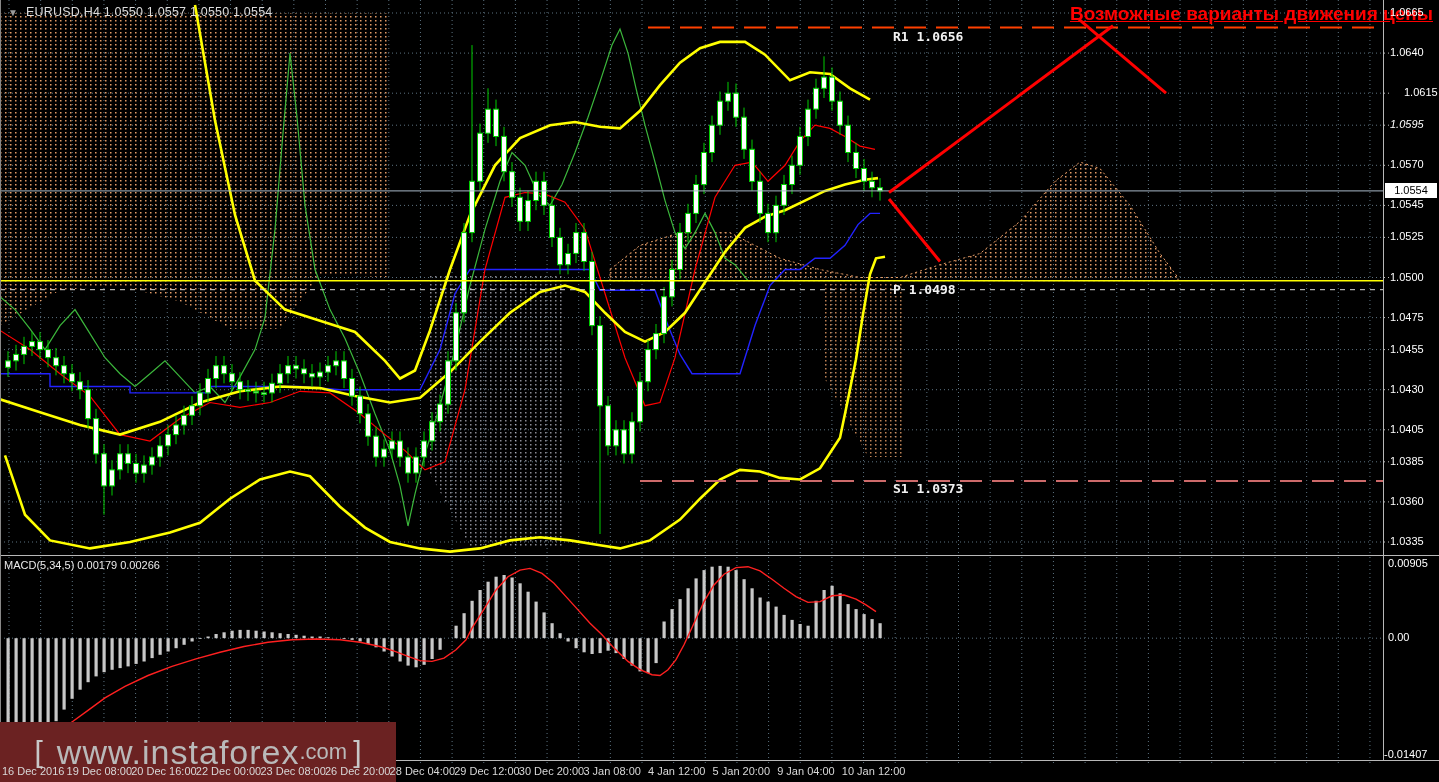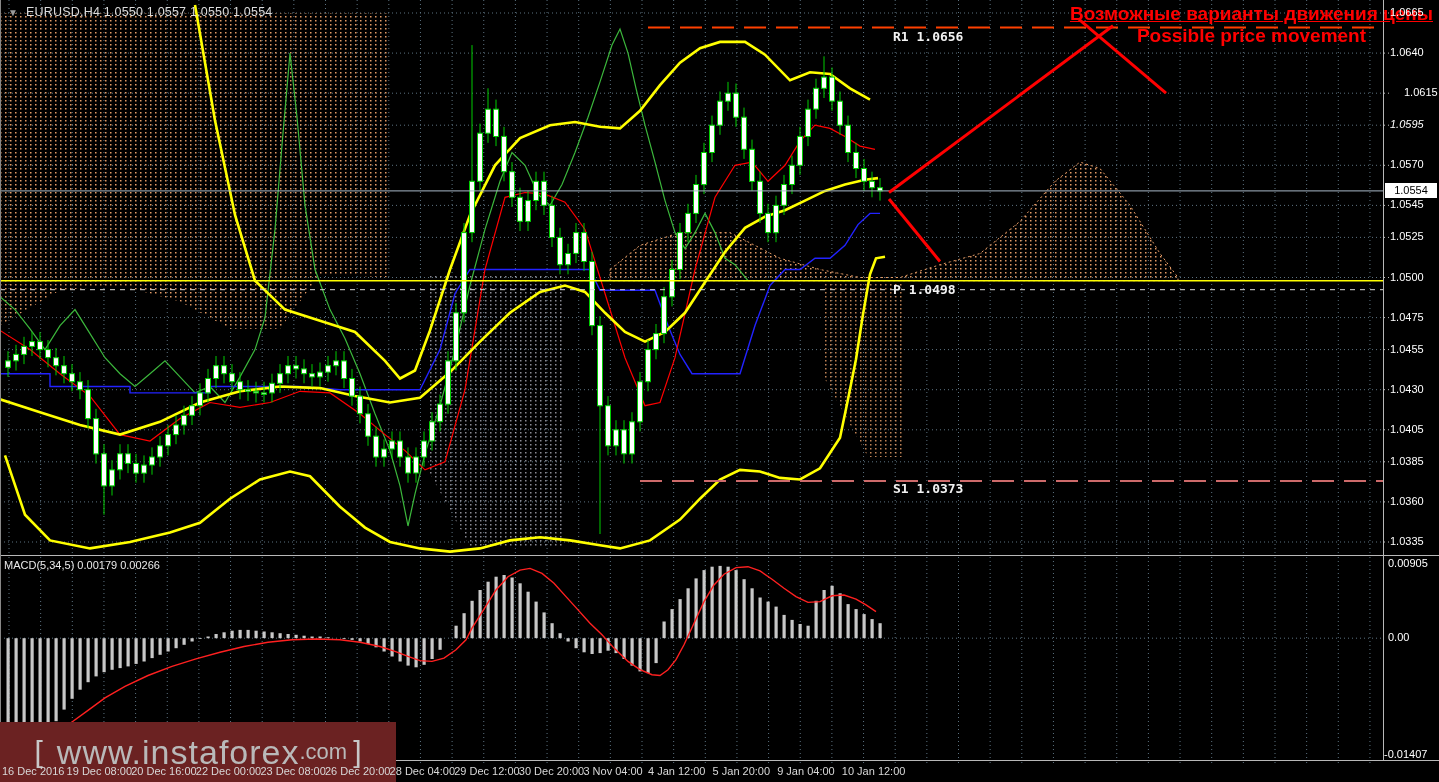--- a/index.html
+++ b/index.html
@@ -569,21 +569,20 @@
 
   <span id="dd-icon">▼</span>
   <div id="chart-title" class="lbl">EURUSD,H4 1.0550 1.0557 1.0550 1.0554</div>
 
   <div id="r1-label" class="levlbl">R1 1.0656</div>
   <div id="p-label" class="levlbl">P 1.0498</div>
   <div id="s1-label" class="levlbl">S1 1.0373</div>
 
   <div id="fc-text">
     <div id="fc-ru">Возможные варианты движения цены</div>
-    <div id="fc-en">Possible price movement</div>
   </div>
 
   <div id="macd-label" class="lbl">MACD(5,34,5) 0.00179 0.00266</div>
 
   <div id="watermark">
     <span id="wm-bl">[</span>
     <span id="wm-main">www.instaforex</span>
     <span id="wm-tld">.com</span>
     <span id="wm-br">]</span>
   </div>
@@ -613,18 +612,18 @@
     <div class="macdlbl" style="left: 1384px; top: 748px;">-0.01407</div>
     <div class="timelbl" style="left: 2px; top: 765px;">16 Dec 2016</div>
     <div class="timelbl" style="left: 66.6px; top: 765px;">19 Dec 08:00</div>
     <div class="timelbl" style="left: 131.2px; top: 765px;">20 Dec 16:00</div>
     <div class="timelbl" style="left: 195.8px; top: 765px;">22 Dec 00:00</div>
     <div class="timelbl" style="left: 260.4px; top: 765px;">23 Dec 08:00</div>
     <div class="timelbl" style="left: 325px; top: 765px;">26 Dec 20:00</div>
     <div class="timelbl" style="left: 389.6px; top: 765px;">28 Dec 04:00</div>
     <div class="timelbl" style="left: 454.2px; top: 765px;">29 Dec 12:00</div>
     <div class="timelbl" style="left: 518.8px; top: 765px;">30 Dec 20:00</div>
-    <div class="timelbl" style="left: 583.4px; top: 765px;">3 Nov 04:00</div>
+    <div class="timelbl" style="left: 583.4px; top: 765px;">3 Jan 08:00</div>
     <div class="timelbl" style="left: 648px; top: 765px;">4 Jan 12:00</div>
     <div class="timelbl" style="left: 712.6px; top: 765px;">5 Jan 20:00</div>
     <div class="timelbl" style="left: 777.2px; top: 765px;">9 Jan 04:00</div>
     <div class="timelbl" style="left: 841.8px; top: 765px;">10 Jan 12:00</div>
   </div>
 
 </body></html>

